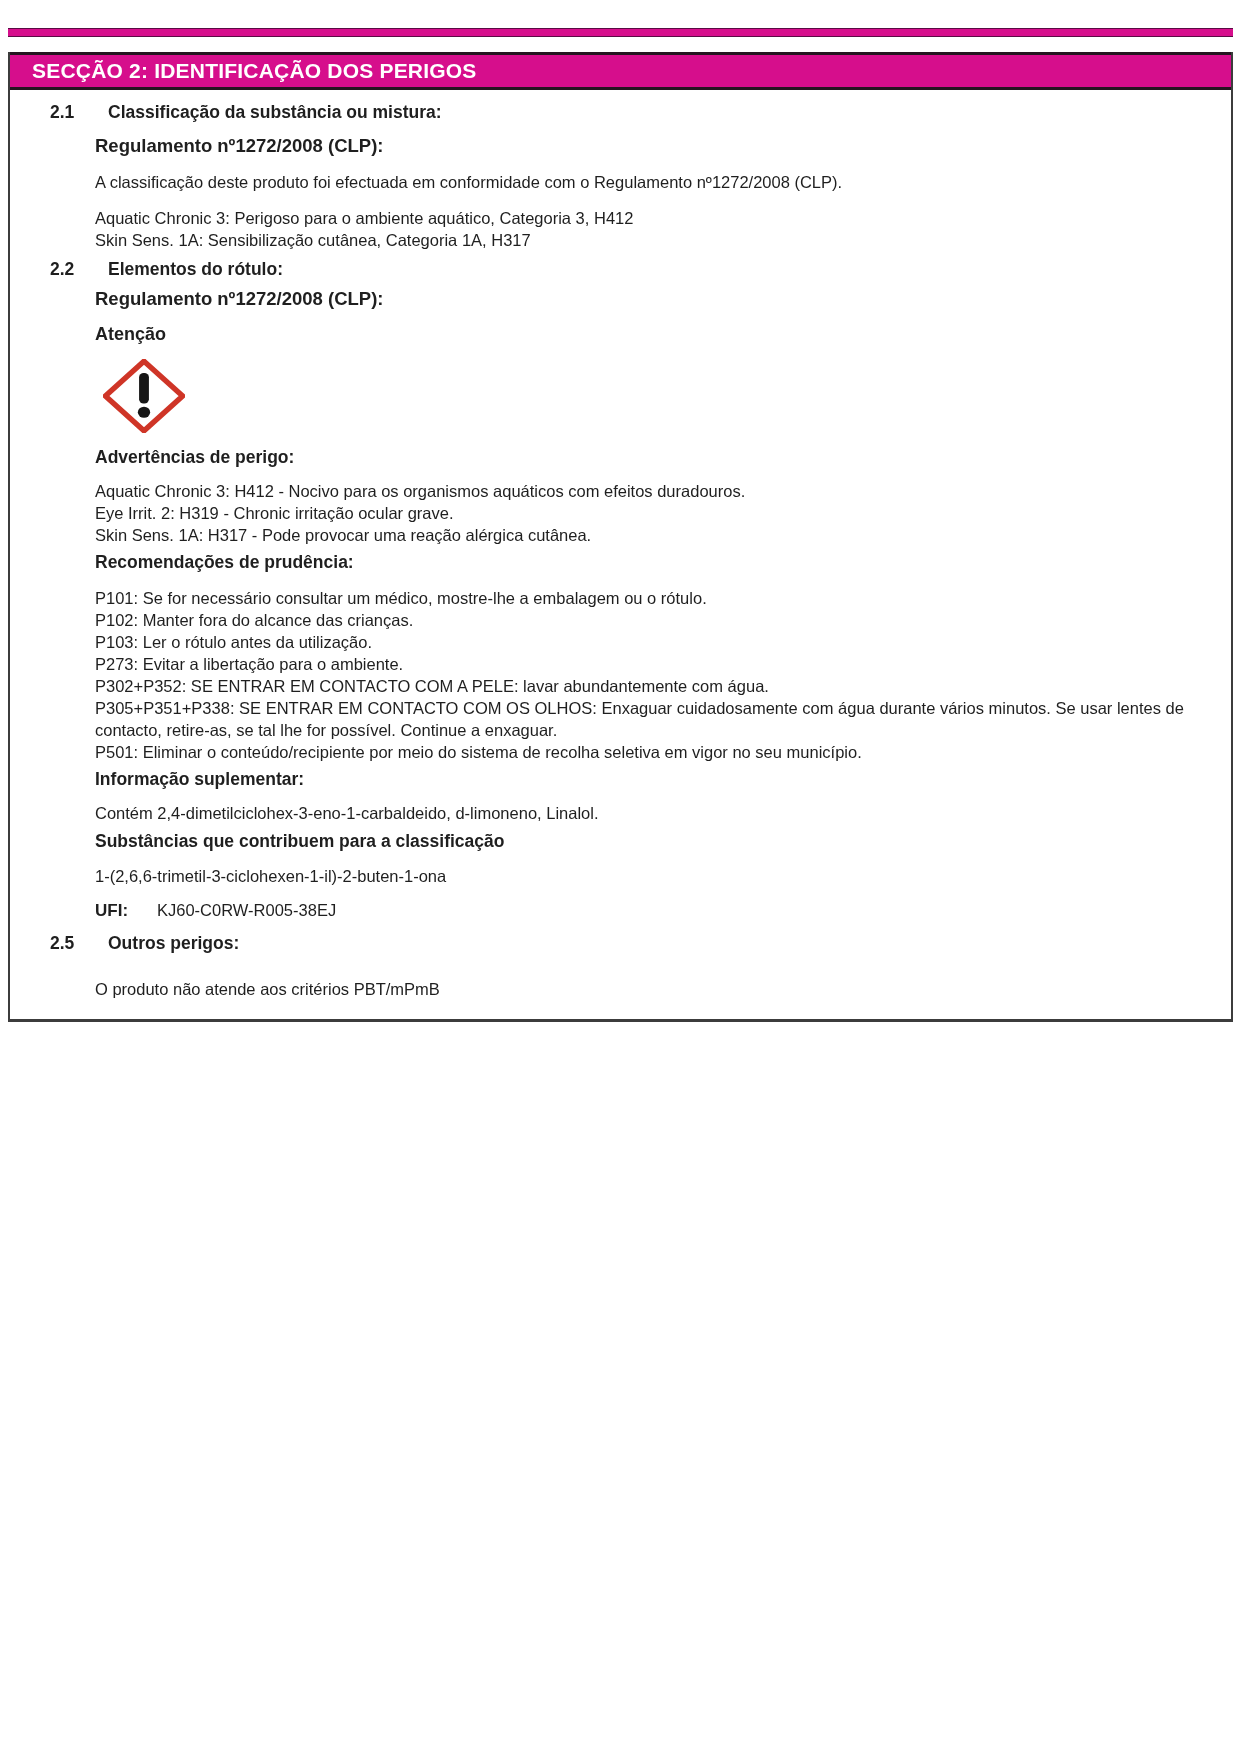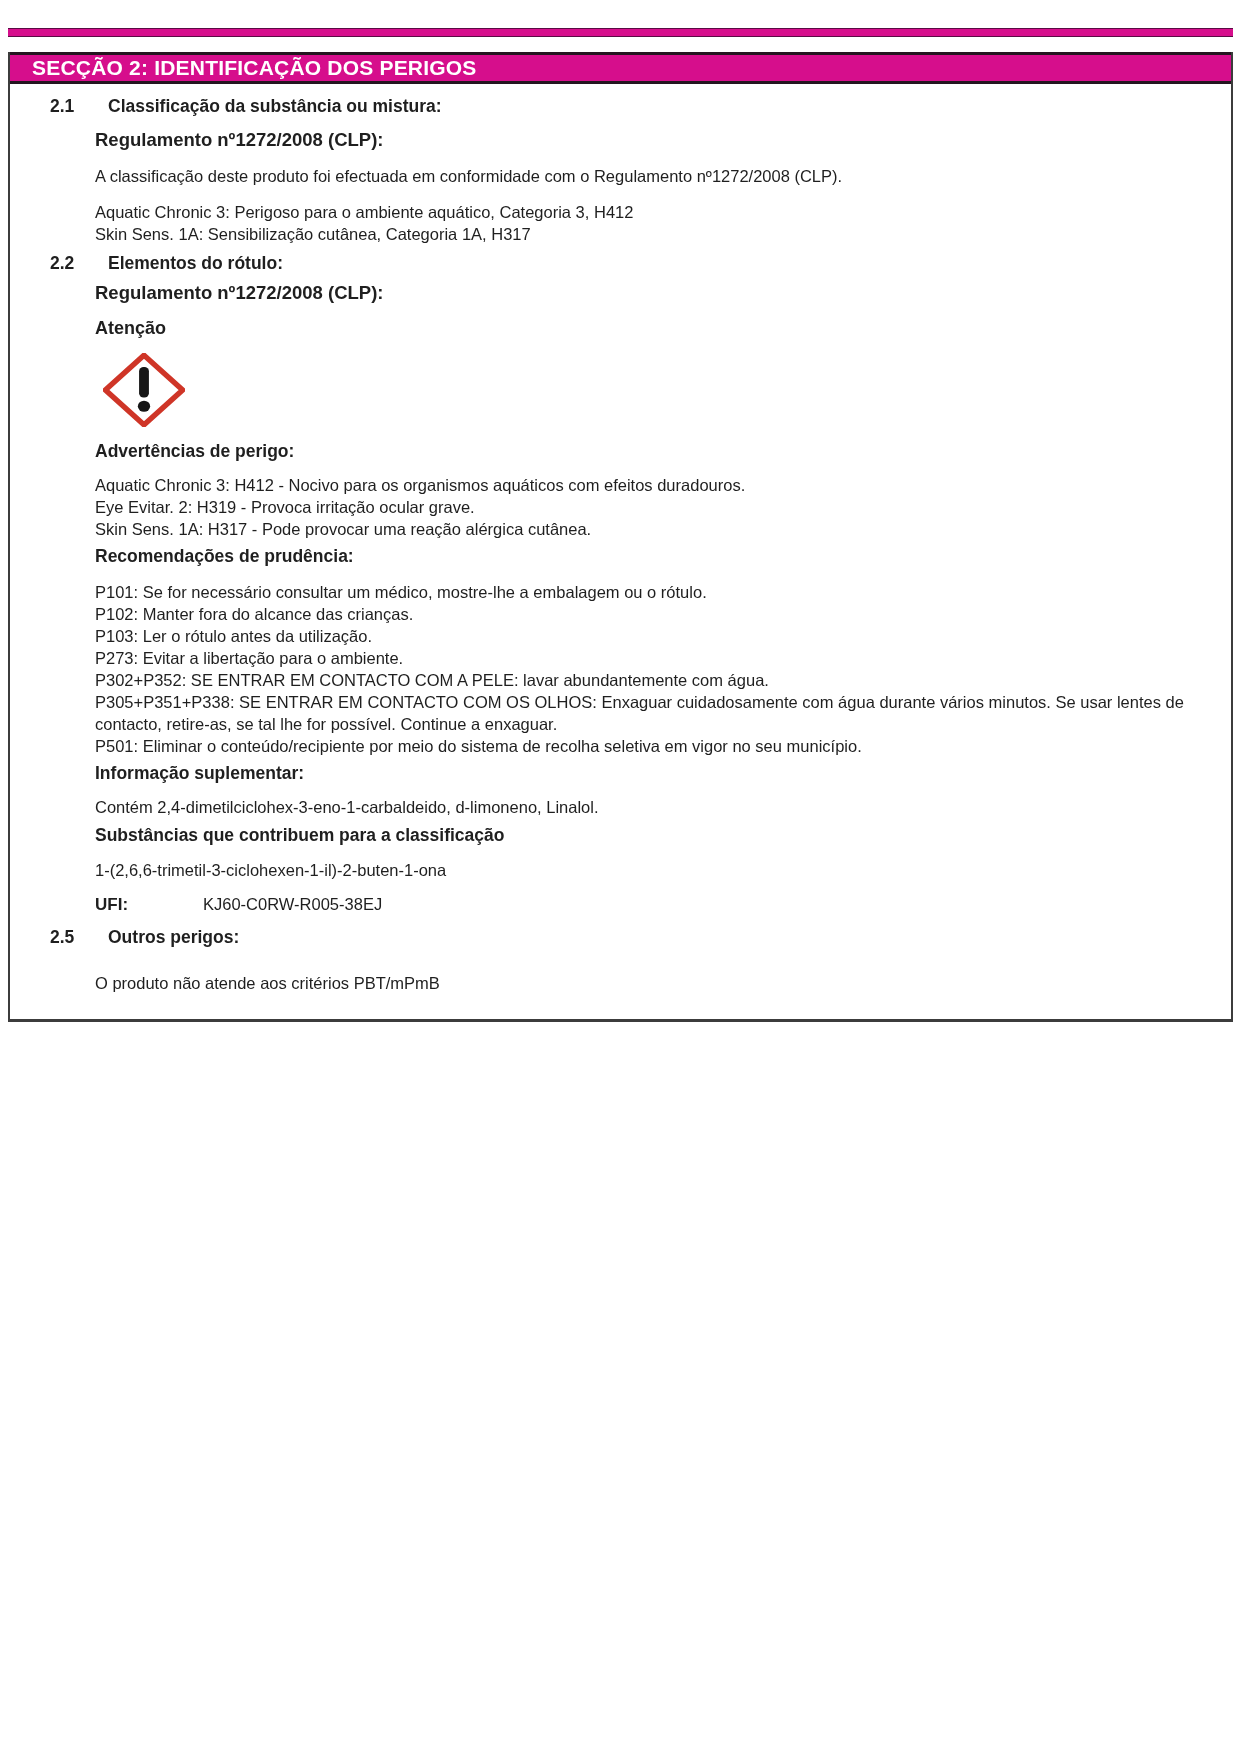--- a/index.html
+++ b/index.html
@@ -19,21 +19,21 @@
   }
   .section-box {
     position:absolute; left:8px; top:52px;
     width:1225px; height:970px;
     border-left:2px solid #3c3c3c;
     border-right:2px solid #3c3c3c;
     border-bottom:3px solid #3c3c3c;
     background:#ffffff;
   }
   .section-header {
-    height:32px;
+    height:38px;
     background:#d60e8c;
     border-top:3px solid #24151f;
     border-bottom:3px solid #24151f;
     display:flex; align-items:center;
     padding-left:22px;
   }
   .section-header-title {
     color:#ffffff;
     font-size:21px;
     font-weight:bold;
@@ -51,21 +51,21 @@
   .sub-heading { font-weight:bold; font-size:17.5px; }
   .body-text { font-size:16.5px; line-height:22px; }
   .signal-word { font-weight:bold; font-size:18px; }
 
   .mt-sm { margin-top:8px; }
   .mt-md { margin-top:12px; }
   .mt-lg { margin-top:14px; }
 
   .ghs-pictogram { margin-left:93px; margin-top:14px; width:82px; height:74px; }
 
-  .ufi-row { display:flex; margin-left:85px;gap:46px; }
+  .ufi-row { display:flex; margin-left:85px; }
   .ufi-label { font-weight:bold; font-size:17px; width:62px; flex:0 0 62px; }
   .ufi-value { font-size:16.5px; }
 </style>
 </head>
 <body>
 
 <div class="top-rule"></div>
 
 <div class="section-box">
 
@@ -103,21 +103,21 @@
         <polygon points="50,3 97,50 50,97 3,50" fill="#ffffff" stroke="#cf3527" stroke-width="7"></polygon>
         <rect x="44" y="19" width="12" height="41" rx="5.5" fill="#161616"></rect>
         <circle cx="50" cy="72" r="7.5" fill="#161616"></circle>
       </svg>
     </div>
 
     <div class="indent sub-heading mt-lg">Advertências de perigo:</div>
 
     <div class="indent mt-md">
       <div class="body-text">Aquatic Chronic 3: H412 - Nocivo para os organismos aquáticos com efeitos duradouros.</div>
-      <div class="body-text">Eye Evitar. 2: H319 - Provoca irritação ocular grave.</div>
+      <div class="body-text">Eye Irrit. 2: H319 - Chronic irritação ocular grave.</div>
       <div class="body-text">Skin Sens. 1A: H317 - Pode provocar uma reação alérgica cutânea.</div>
     </div>
 
     <div class="indent sub-heading" style="margin-top:6px;">Recomendações de prudência:</div>
 
     <div class="indent mt-lg">
       <div class="body-text">P101: Se for necessário consultar um médico, mostre-lhe a embalagem ou o rótulo.</div>
       <div class="body-text">P102: Manter fora do alcance das crianças.</div>
       <div class="body-text">P103: Ler o rótulo antes da utilização.</div>
       <div class="body-text">P273: Evitar a libertação para o ambiente.</div>

